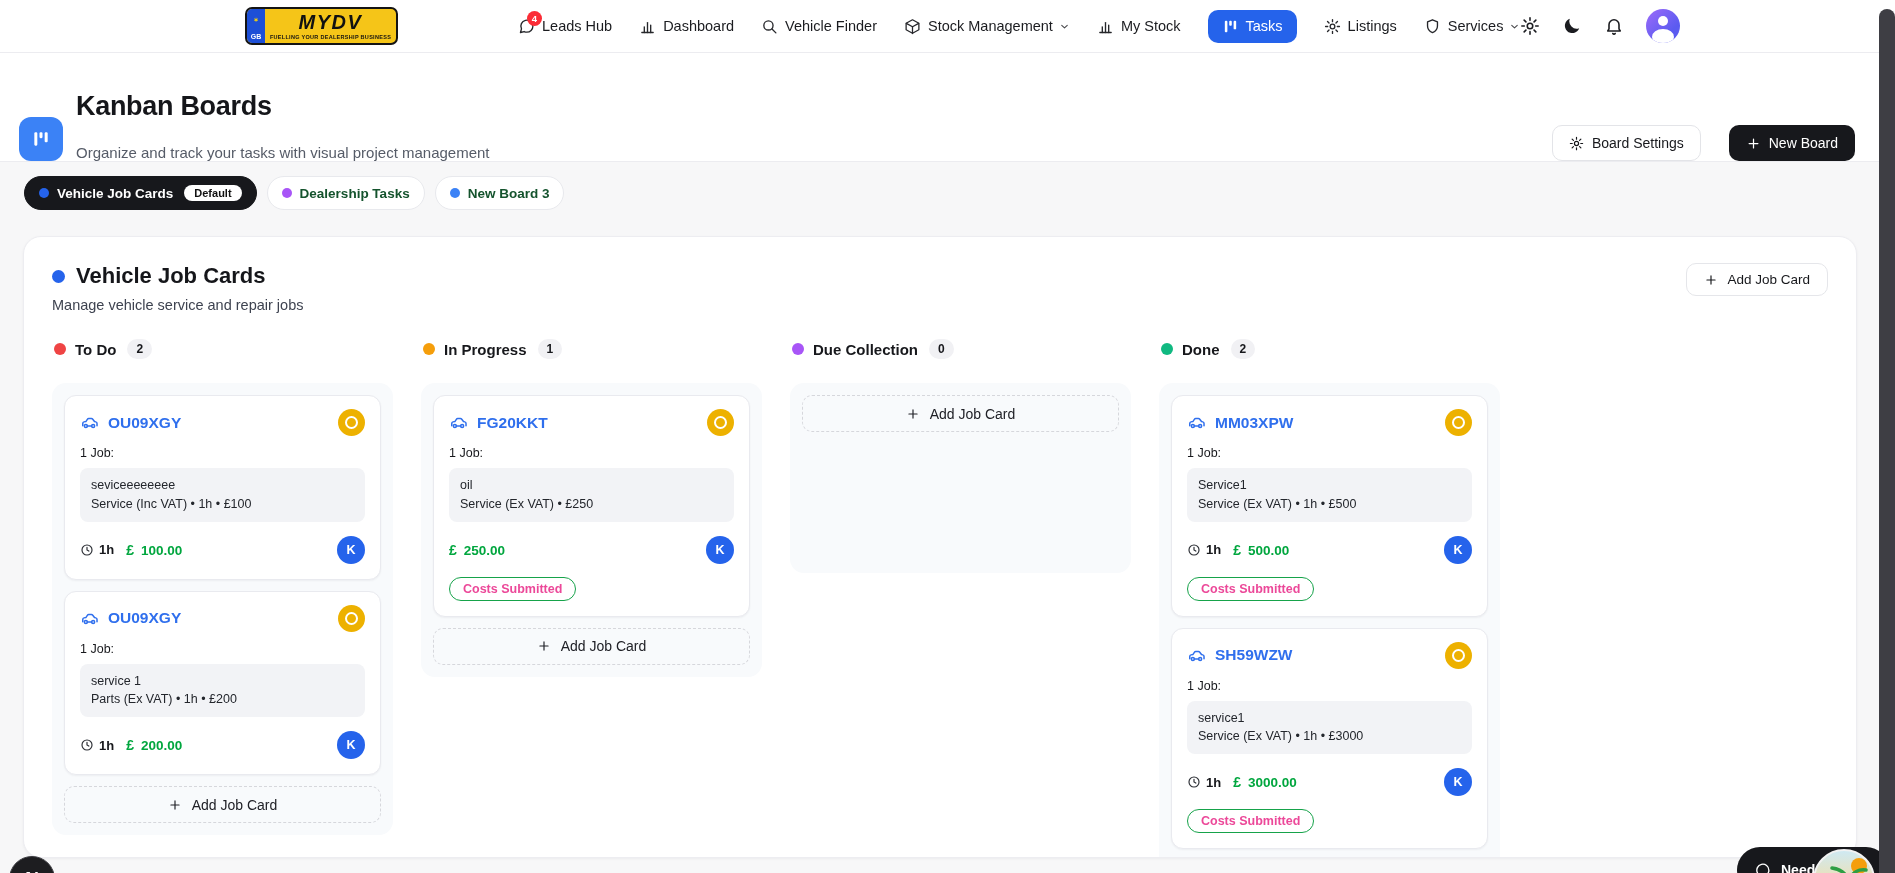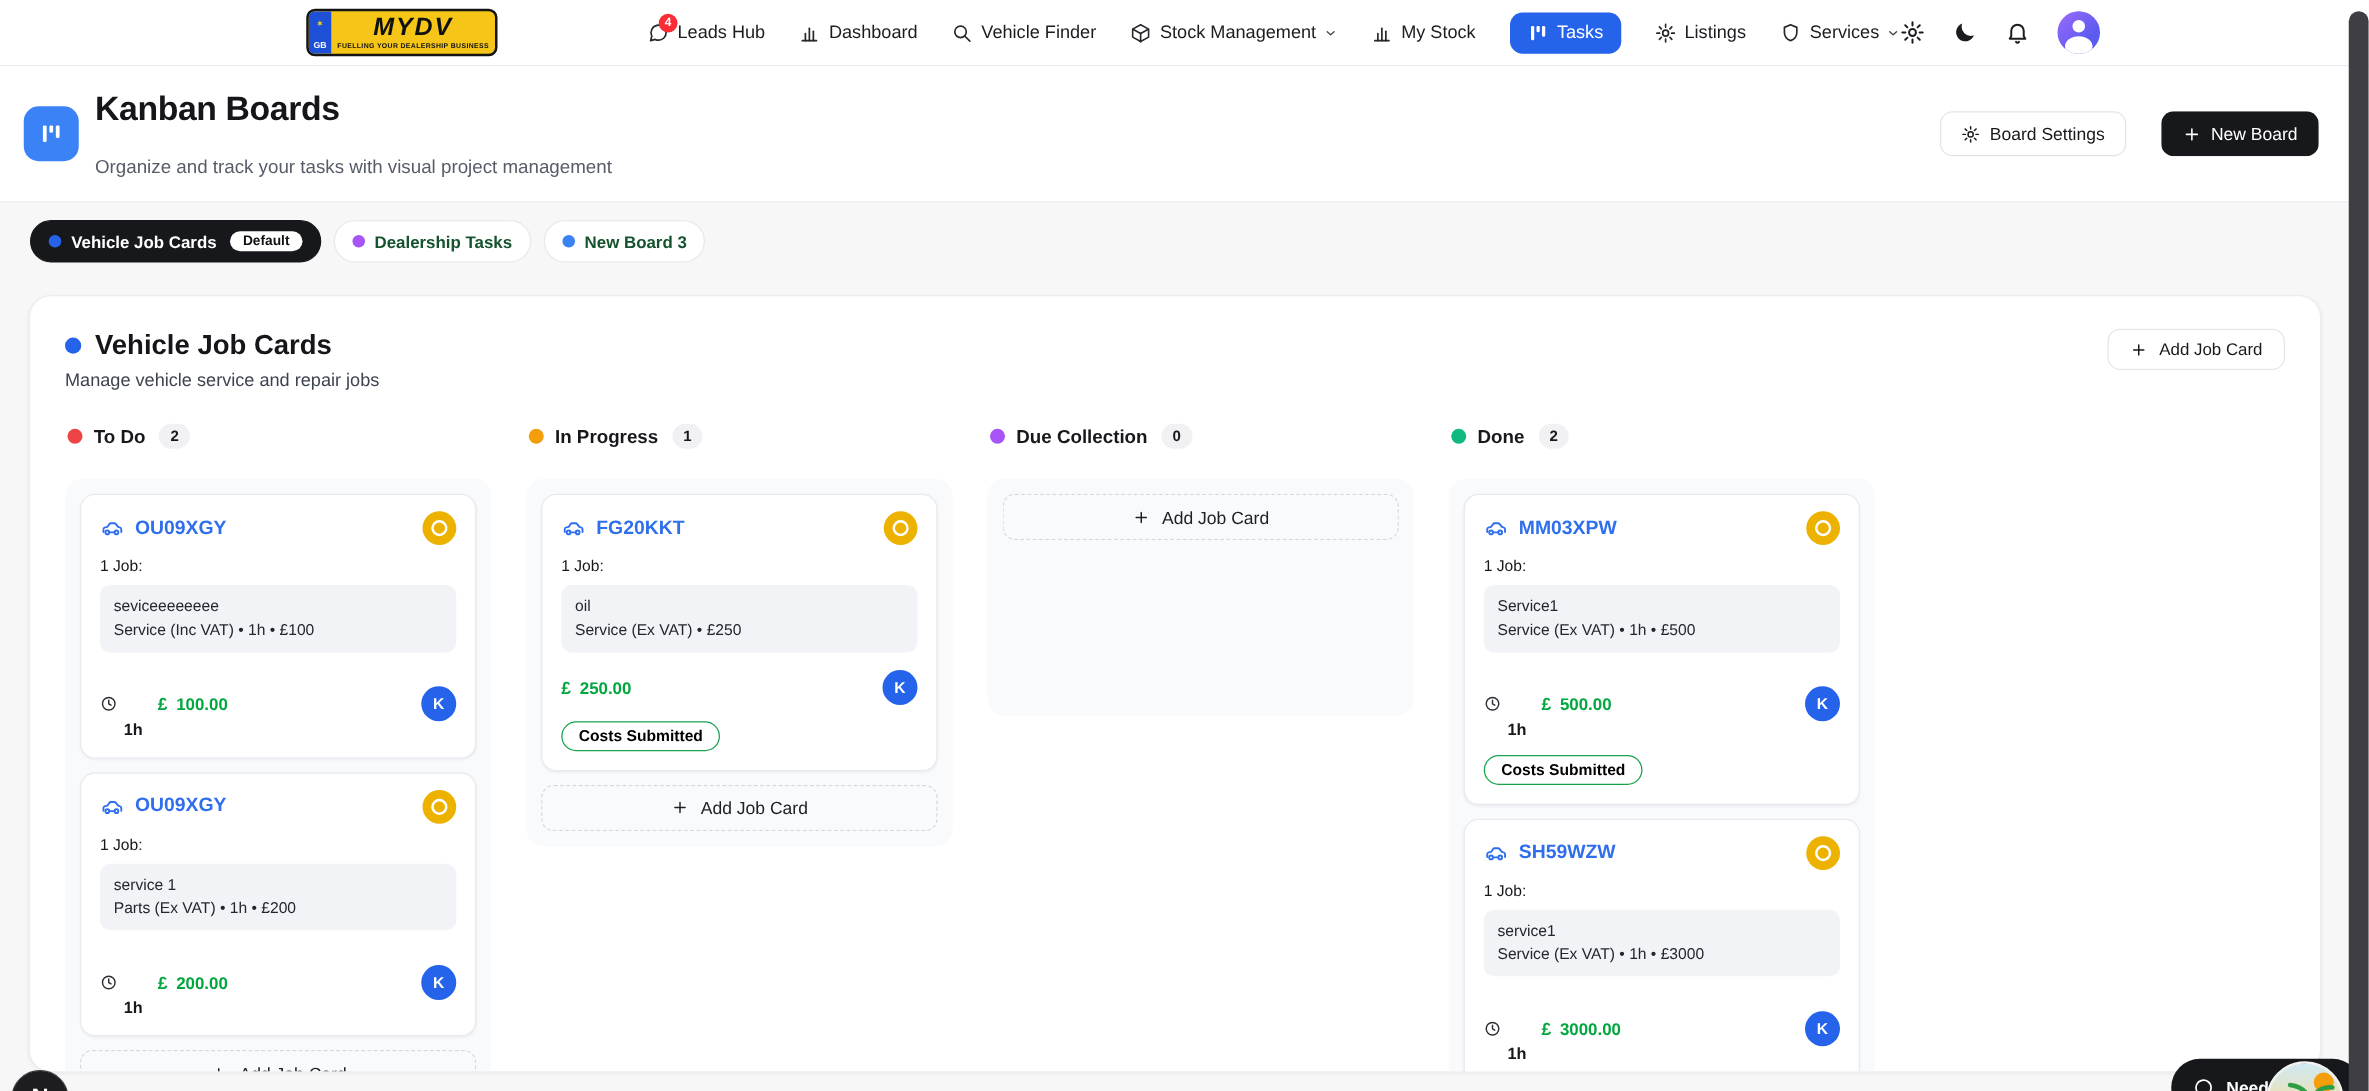--- a/index.html
+++ b/index.html
@@ -35,21 +35,21 @@
   .chev { width:11px !important; height:11px !important; margin-left:-1px; opacity:.8; }
 
   .nav-right { display:flex; align-items:center; gap:22px; margin-left:auto; }
   .nav-right .tool-ic { color:#1b1c20; display:flex; }
   .nav-right .tool-ic svg { width:20px; height:20px; }
   .avatar { width:34px; height:34px; border-radius:50%; background:linear-gradient(135deg,#9d6bfa 0%,#5b5bf0 70%); position:relative; overflow:hidden; }
   .avatar::before { content:""; position:absolute; top:7px; left:12px; width:10px; height:10px; border-radius:50%; background:#fff; }
   .avatar::after { content:""; position:absolute; top:20px; left:6px; width:22px; height:16px; border-radius:50%; background:#fff; }
 
   
-  .page-header { height:109px; background:#fff; border-bottom:1px solid #ececf0; display:flex; align-items:center; padding:0 40px 0 19px; }
+  .page-header { height:109px; background:#fff; border-bottom:1px solid #ececf0; display:flex; align-items:flex-end; padding:0 40px 0 19px; }
   .hdr-icon { width:44px; height:44px; border-radius:12px; background:#3b82f6; display:flex; align-items:center; justify-content:center; margin-right:13px; flex:none; }
   .hdr-icon svg { width:20px; height:20px; color:#fff; }
   .hdr-title { font-size:27px; font-weight:800; letter-spacing:-.3px; color:#15161a; }
   .hdr-sub { font-size:15px; color:#565c68; margin-top:22px; }
   .hdr-actions { margin-left:auto; display:flex; gap:28px; align-items:center; }
   .btn { display:flex; align-items:center; gap:8px; border-radius:10px; font-size:14px; font-weight:500; padding:9px 16px; border:1px solid transparent; }
   .btn svg { width:15px; height:15px; }
   .btn-light { background:#fff; border-color:#e3e4e8; color:#17181c; }
   .btn-dark { background:#17181c; color:#fff; }
 
@@ -85,26 +85,26 @@
   .car-ic { color:#2f6fed; margin-right:9px; display:flex; }
   .car-ic svg { width:19px; height:19px; }
   .reg { color:#2f6fed; font-size:15.5px; font-weight:600; text-decoration:none; }
   .status-badge { margin-left:auto; width:27px; height:27px; border-radius:50%; background:#edb100; display:flex; align-items:center; justify-content:center; }
   .ring { width:13px; height:13px; border:2px solid #fff; border-radius:50%; }
   .jobs-label { font-size:12.5px; font-weight:500; color:#17181c; margin-top:10px; }
   .job-box { background:#f2f3f6; border-radius:8px; padding:8px 11px; margin-top:8px; font-size:12.5px; color:#23262c; line-height:1.5; }
   .card-foot { display:flex; align-items:center; margin-top:14px; }
   .hours-wrap { display:flex; align-items:center; gap:5px; margin-right:12px; }
   .hours-wrap svg { width:14px; height:14px; color:#2b2e34; }
-  .hours { font-size:13px; font-weight:700;margin-top:40px; }
+  .hours { font-size:13px; font-weight:700; }
   .money { display:flex; align-items:baseline; gap:7px; color:#00a63e; font-weight:700; }
   .money .cur { font-size:14px; }
   .money .amount { font-size:13.5px; }
   .assignee { margin-left:auto; width:28px; height:28px; border-radius:50%; background:#2563eb; color:#fff; font-size:12.5px; font-weight:700; display:flex; align-items:center; justify-content:center; }
-  .costs-pill { margin-top:13px; display:inline-block; width:fit-content; border:1.5px solid #16a34a; color:#000000; background:#fff; border-radius:16px; padding:4px 13px; font-size:12.5px; font-weight:700; }
+  .costs-pill { margin-top:13px; display:inline-block; width:fit-content; border:1.5px solid #16a34a; color:#ec4899; background:#fff; border-radius:16px; padding:4px 13px; font-size:12.5px; font-weight:700; }
 
   .add-card-btn { border:1.5px dashed #d6d7dc; border-radius:10px; height:37px; display:flex; align-items:center; justify-content:center; gap:10px; font-size:14px; font-weight:500; color:#202127; background:transparent; flex:none; }
   .add-card-btn svg { width:14px; height:14px; }
 
   
   .help-pill { position:absolute; top:847px; left:1737px; height:46px; background:#17181c; border-radius:23px; display:flex; align-items:center; gap:10px; padding:0 40px 0 17px; color:#fff; font-size:14px; font-weight:600; white-space:nowrap; }
   .help-pill svg { width:17px; height:17px; }
   .help-avatar { position:absolute; top:849px; left:1813px; width:62px; height:62px; border-radius:50%; overflow:hidden; background:linear-gradient(180deg,#cfe9f2 0%,#efe0b0 55%,#dcb671 100%); border:2px solid #f2f2f2; }
   .dev-badge { position:absolute; top:856px; left:9px; width:46px; height:46px; border-radius:50%; background:#1d1d20; border:1px solid #3c3c41; color:#fff; font-size:19px; font-weight:700; display:flex; align-items:center; justify-content:center; }
   .scroll-thumb { position:absolute; top:9px; right:0; width:16px; height:864px; background:#3e3e44; border-radius:8px 8px 0 0; }

